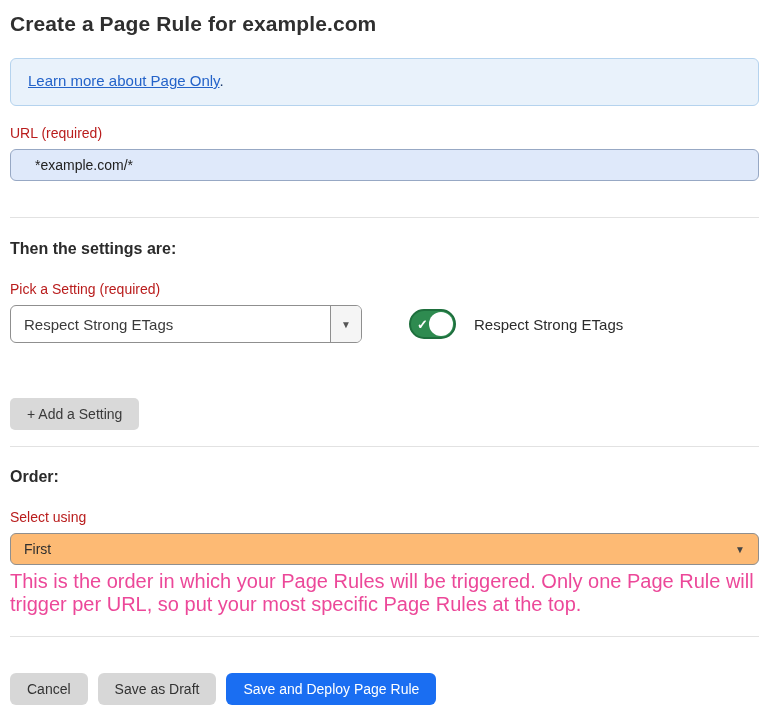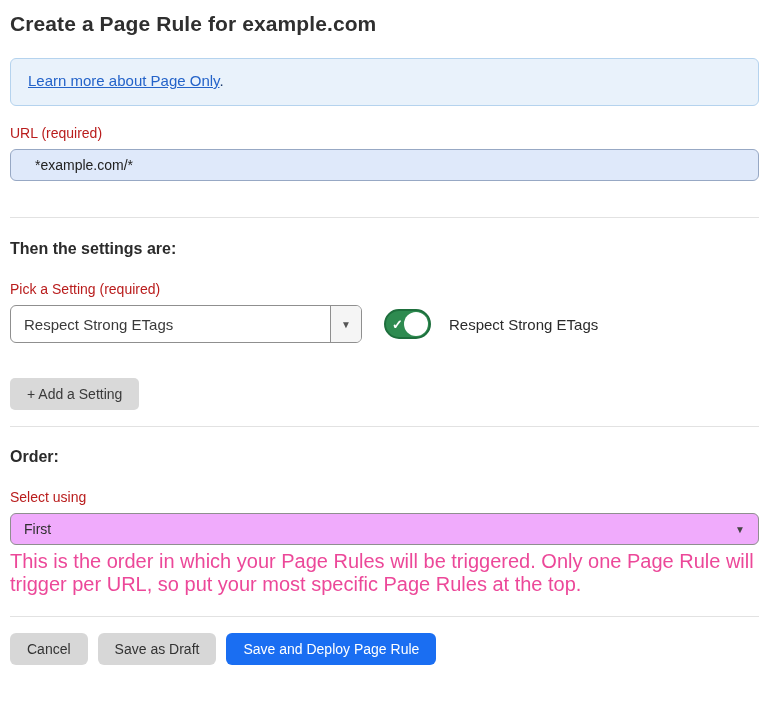--- a/index.html
+++ b/index.html
@@ -65,20 +65,21 @@
   .section-heading {
     font-size: 16px;
     font-weight: 700;
     color: #2b2b2b;
     margin-bottom: 23px;
   }
   .setting-row {
     display: flex;
     align-items: center;
     margin-bottom: 35px;
+    gap: 25px;
   }
   .select-box {
     display: flex;
     align-items: stretch;
     width: 352px;
     height: 38px;
     background: #ffffff;
     border: 1px solid #8f8f8f;
     border-radius: 6px;
     overflow: hidden;
@@ -146,36 +147,37 @@
     display: inline-flex;
     align-items: center;
     justify-content: center;
     border: none;
     border-radius: 6px;
     font-family: "Liberation Sans", sans-serif;
     font-size: 14px;
     cursor: pointer;
     height: 32px;
     padding: 9px 17px;
+    margin-top: 20px;
   }
   .btn-gray {
     background: #d7d7d7;
     color: #333333;
   }
   .add-setting-btn {
     border-radius: 5px;
     color: #3a3a3a;
     background: #d9d9d9;
   }
   .order-select {
     display: flex;
     align-items: center;
     width: 100%;
     height: 32px;
-    background: #f0abfc;
+    background: #fdba74;
     border: 1px solid #8f8f8f;
     border-radius: 6px;
     padding: 0 13px;
     cursor: pointer;
     margin-bottom: 5px;
   }
   .order-select .select-value {
     flex: 1;
     font-size: 14px;
     color: #2f2f2f;

